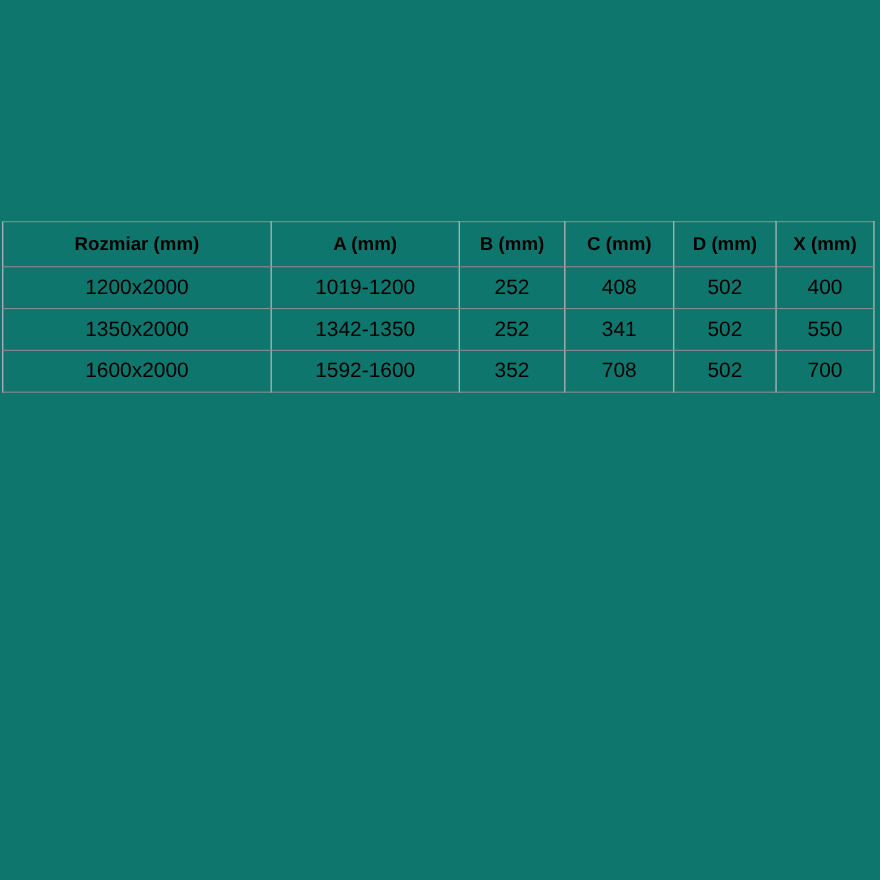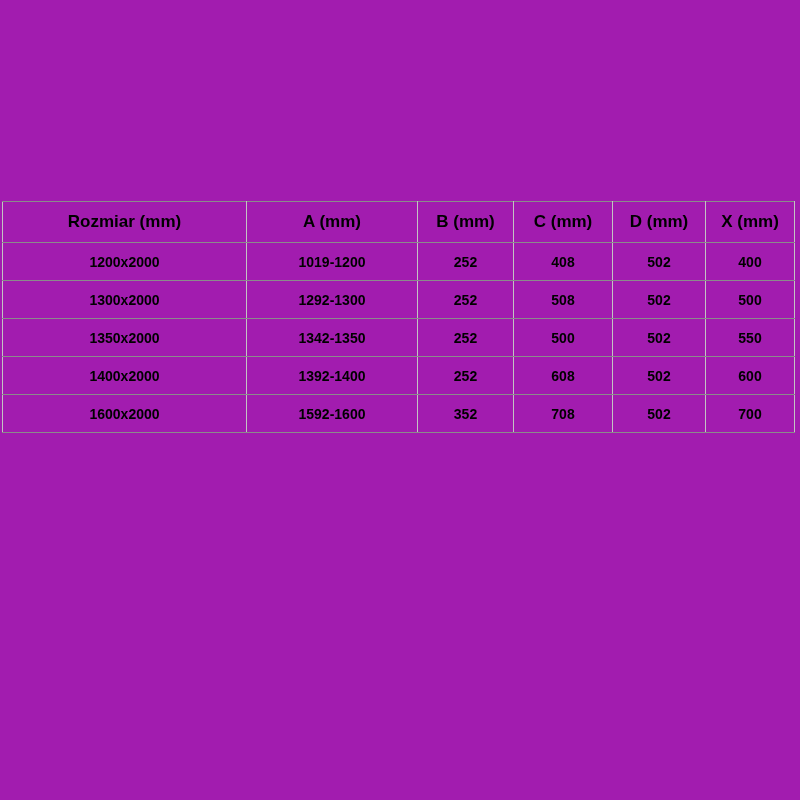--- a/index.html
+++ b/index.html
@@ -6,21 +6,21 @@
   html, body {
     margin: 0;
     padding: 0;
     background: #ffffff;
     font-family: "Liberation Sans", sans-serif;
   }
   .page {
     position: relative;
     width: 800px;
     height: 800px;
-    background: #a21caf;
+    background: #0f766e;
     overflow: hidden;
     padding-left: 20px;
   }
   table.spec-table {
     position: absolute;
     left: 2px;
     top: 201px;
     width: 792px;
     border-collapse: collapse;
     table-layout: fixed;
@@ -37,22 +37,22 @@
     padding: 0;
     overflow: hidden;
     white-space: nowrap;
   }
   table.spec-table th {
     font-size: 17px;
     font-weight: bold;
     height: 41px;
   }
   table.spec-table td {
-    font-size: 14px;
-    font-weight: bold;
+    font-size: 19px;
+    font-weight: normal;
     height: 38px;
   }
   
   col.c0 { width: 244px; }
   col.c1 { width: 171px; }
   col.c2 { width: 96px; }
   col.c3 { width: 99px; }
   col.c4 { width: 93px; }
   col.c5 { width: 89px; }
 </style>
@@ -82,42 +82,26 @@
     <tbody>
         <tr>
           <td>1200x2000</td>
           <td>1019-1200</td>
           <td>252</td>
           <td>408</td>
           <td>502</td>
           <td>400</td>
         </tr>
         <tr>
-          <td>1300x2000</td>
-          <td>1292-1300</td>
-          <td>252</td>
-          <td>508</td>
-          <td>502</td>
-          <td>500</td>
-        </tr>
-        <tr>
           <td>1350x2000</td>
           <td>1342-1350</td>
           <td>252</td>
-          <td>500</td>
+          <td>341</td>
           <td>502</td>
           <td>550</td>
-        </tr>
-        <tr>
-          <td>1400x2000</td>
-          <td>1392-1400</td>
-          <td>252</td>
-          <td>608</td>
-          <td>502</td>
-          <td>600</td>
         </tr>
         <tr>
           <td>1600x2000</td>
           <td>1592-1600</td>
           <td>352</td>
           <td>708</td>
           <td>502</td>
           <td>700</td>
         </tr>
       </tbody>

